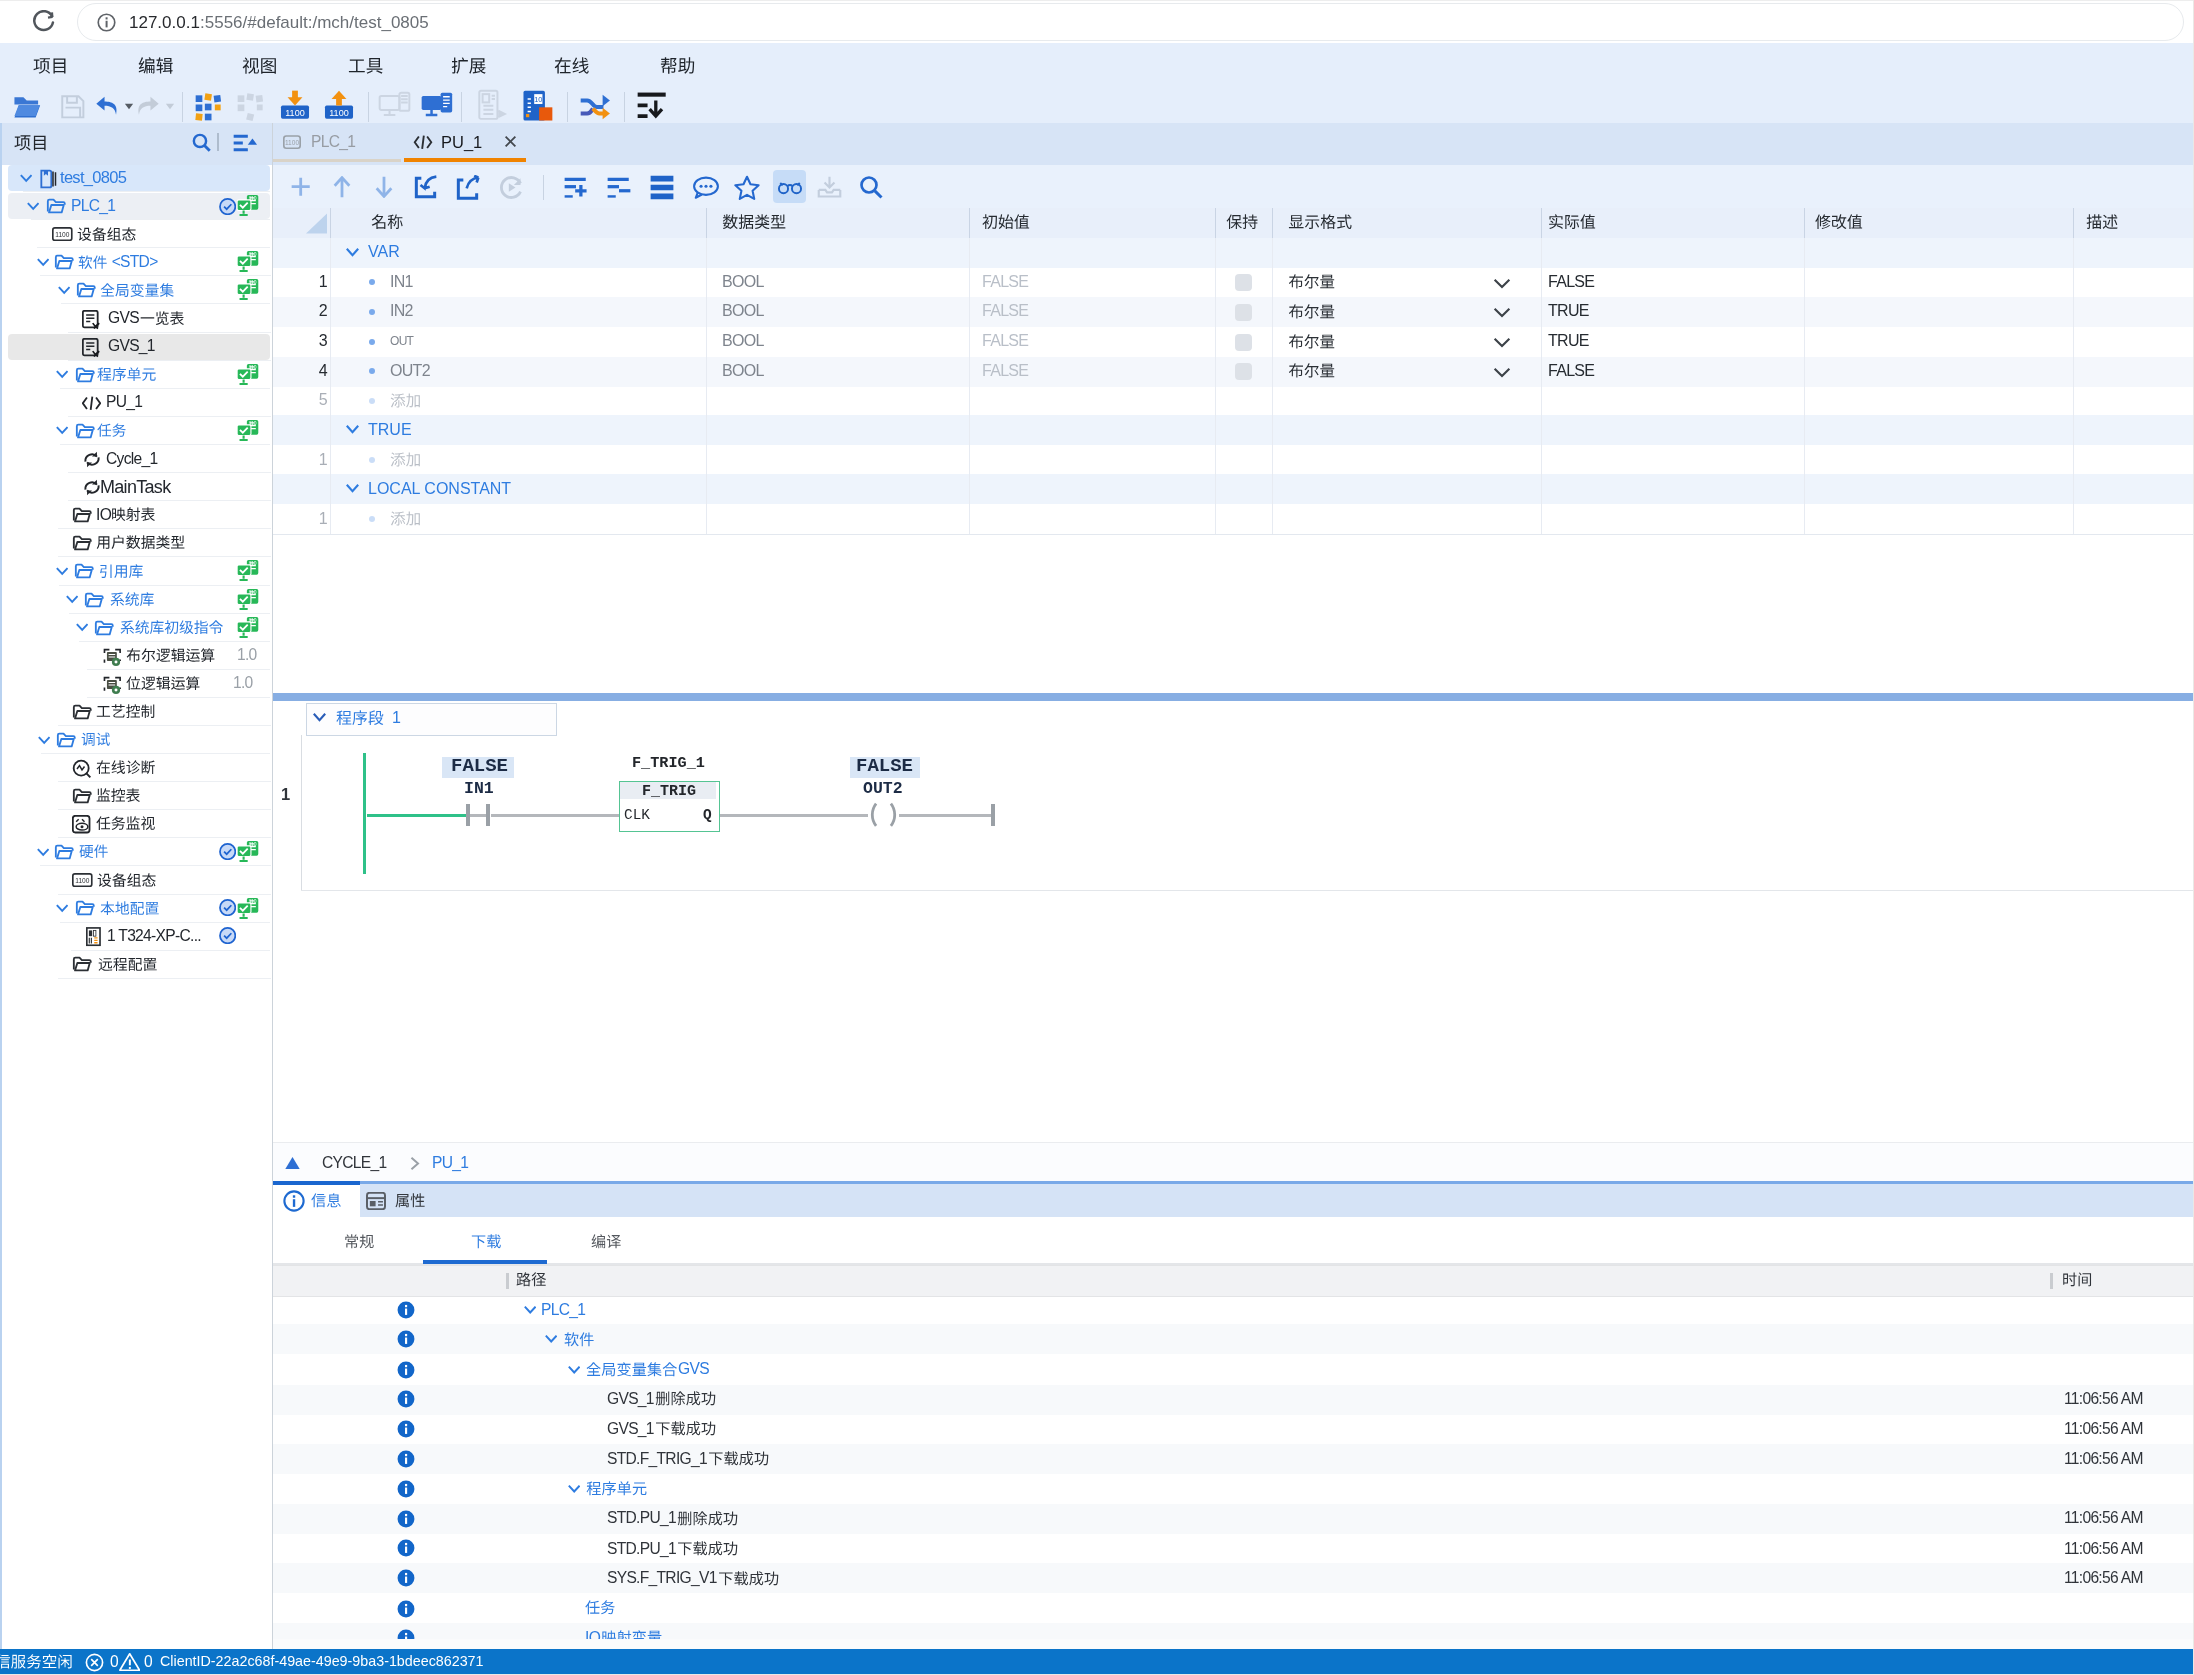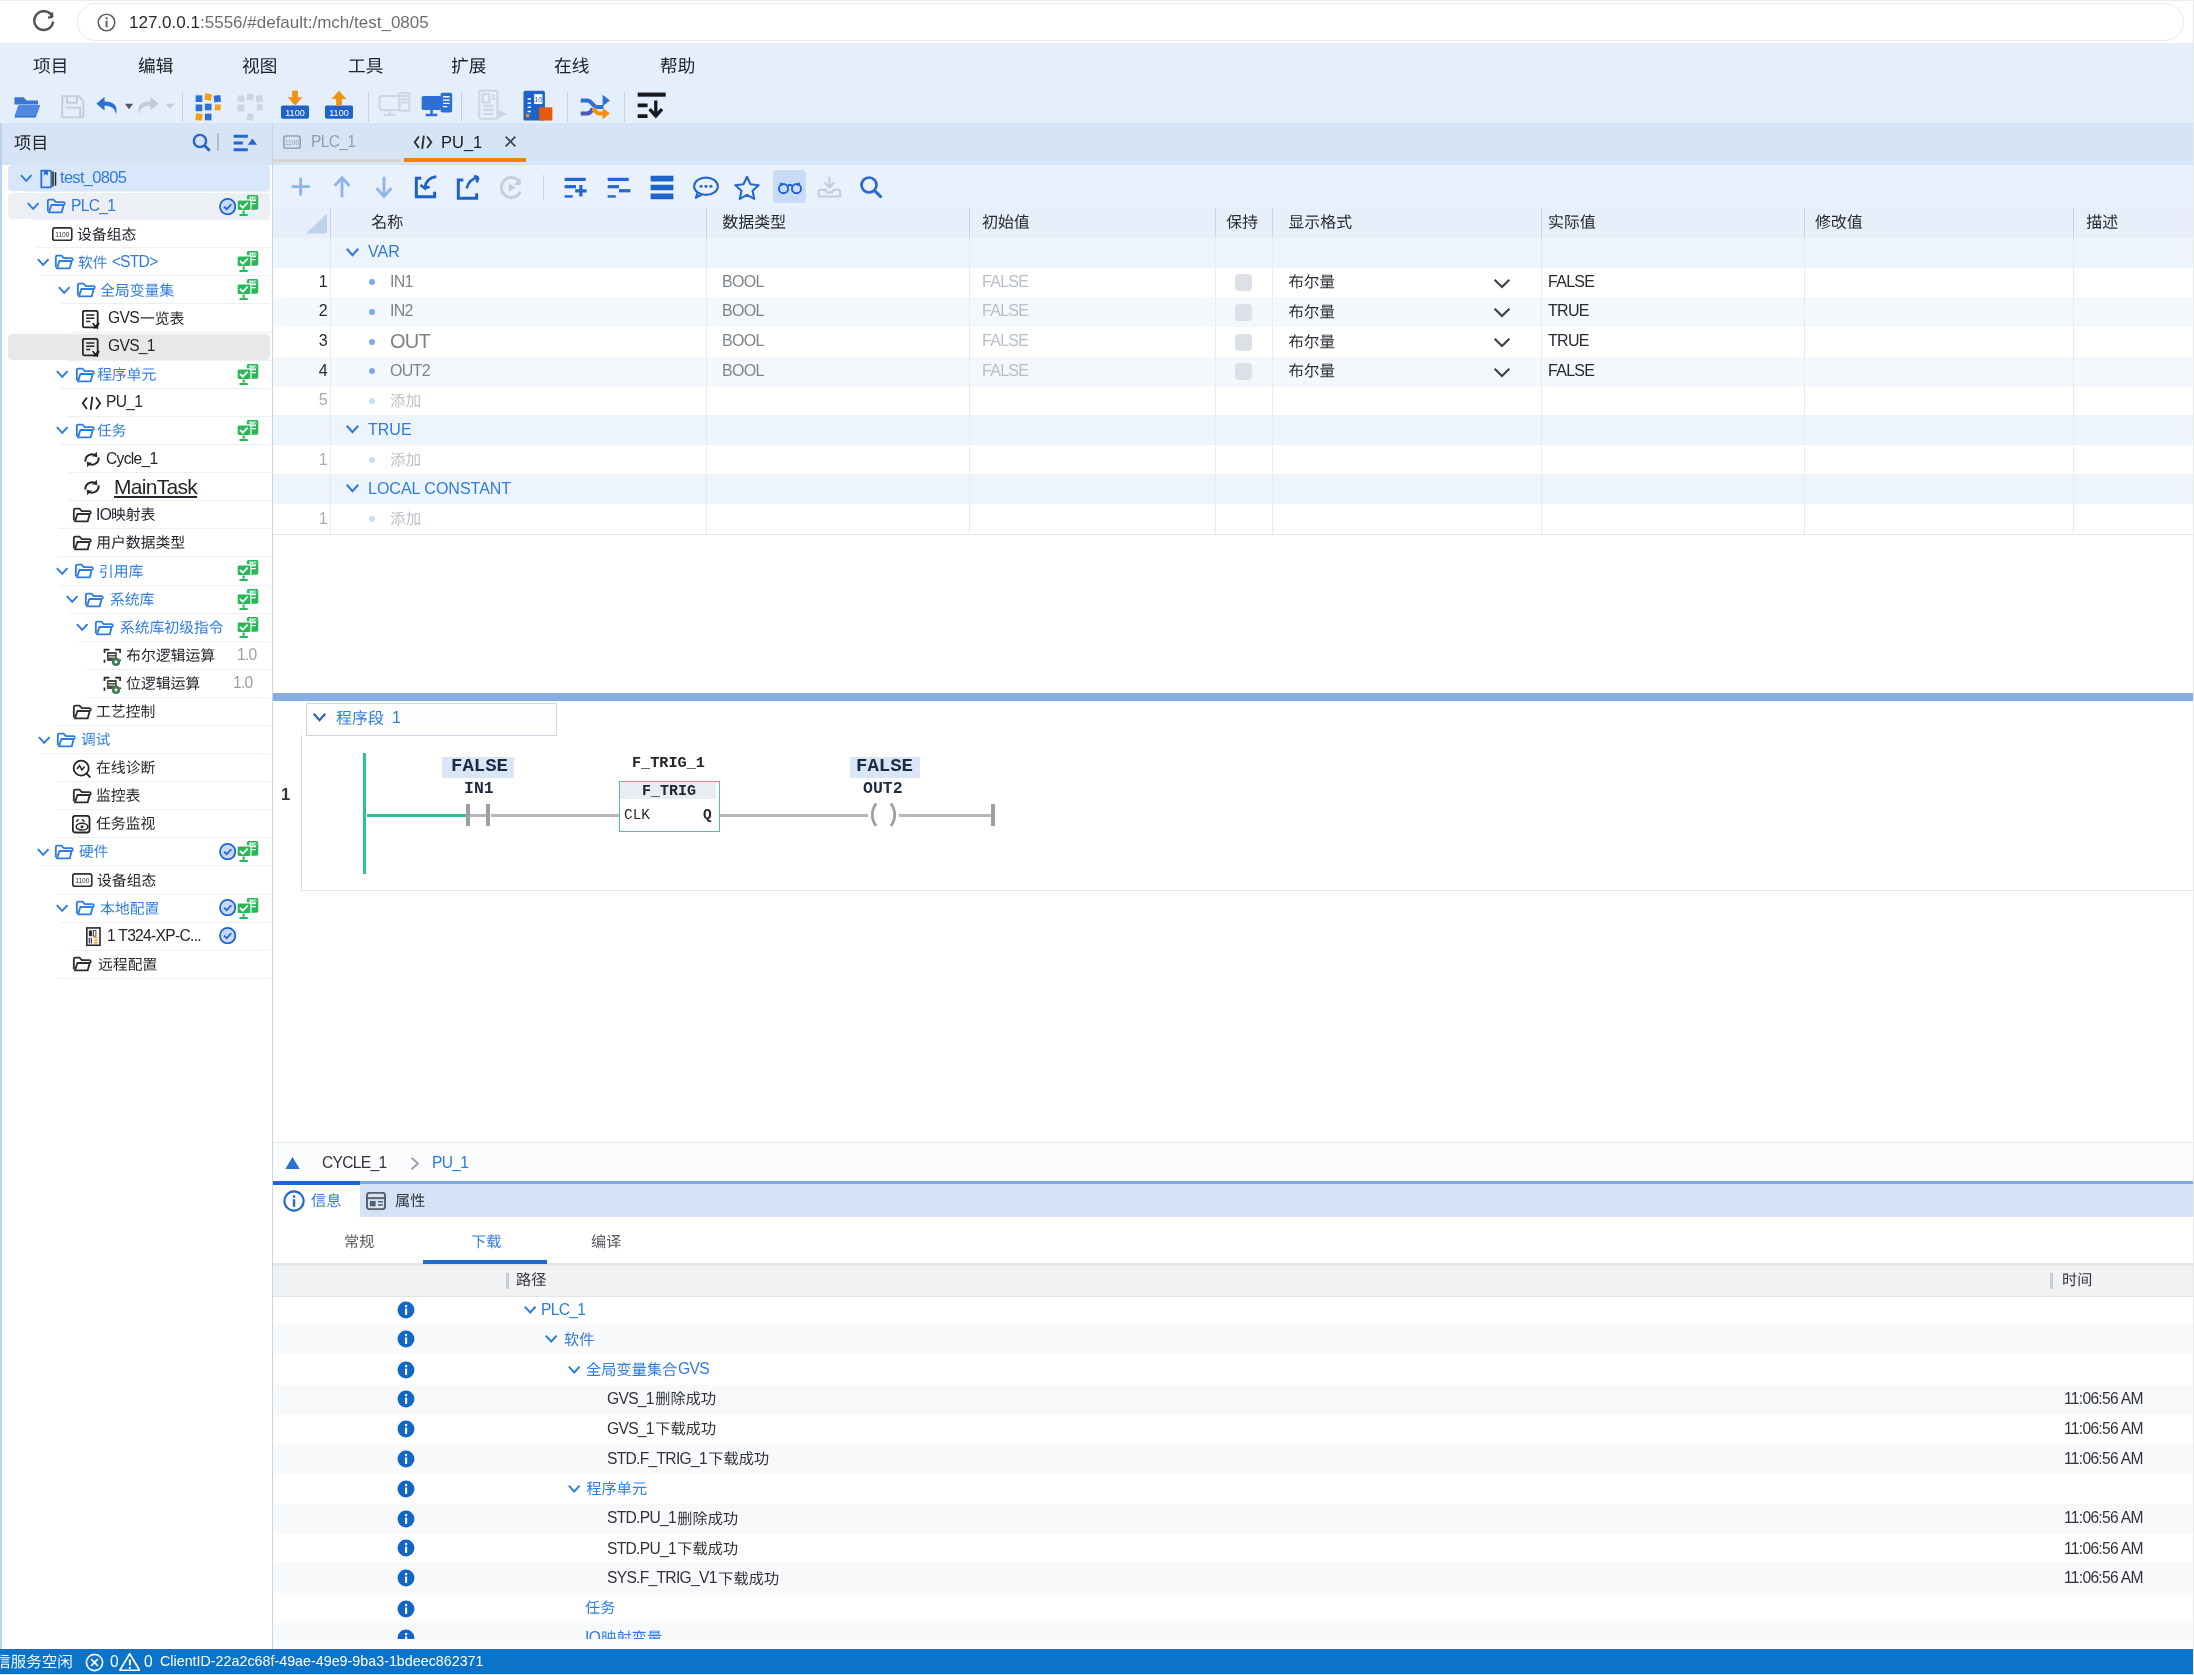--- a/index.html
+++ b/index.html
@@ -303,21 +303,21 @@
 <div class="b" style="left:1235px;top:304px;width:17.3px;height:17.3px;background:#dde1e7;border-radius:4.1px"></div>
 <svg class="p" style="left:1288px;top:304px" width="49" height="18" viewBox="0 0 59 22">
     <path transform="translate(0,16.3)" fill="#2b3036" d="M7.6 -16C7.3 -15 7 -14 6.6 -13.1H1.2V-11.7H5.9C4.7 -9.1 2.9 -6.8 0.6 -5.2C0.9 -4.9 1.2 -4.4 1.4 -4C2.5 -4.7 3.4 -5.6 4.2 -6.5V-0.2H5.6V-6.8H9.7V1.5H11.1V-6.8H15.4V-2.1C15.4 -1.8 15.3 -1.7 15 -1.7C14.7 -1.7 13.6 -1.7 12.4 -1.7C12.6 -1.4 12.8 -0.8 12.8 -0.4C14.5 -0.4 15.5 -0.4 16.1 -0.7C16.7 -0.9 16.8 -1.3 16.8 -2.1V-8.2H15.4H11.1V-10.8H9.7V-8.2H5.5C6.3 -9.3 7 -10.4 7.5 -11.7H17.9V-13.1H8.1C8.5 -13.9 8.8 -14.8 9 -15.6Z M24 -7.9C23.1 -5.7 21.6 -3.6 20 -2.2C20.4 -2 21 -1.5 21.3 -1.3C22.9 -2.8 24.5 -5.1 25.5 -7.5ZM31.8 -7.2C33.2 -5.4 34.9 -2.8 35.6 -1.3L37 -2C36.2 -3.5 34.5 -6 33 -7.8ZM24.6 -16C23.5 -13.1 21.7 -10.3 19.7 -8.5C20.1 -8.3 20.7 -7.8 21 -7.5C22 -8.5 23 -9.8 23.9 -11.2H27.9V-0.4C27.9 -0 27.8 0.1 27.5 0.1C27.1 0.1 25.8 0.1 24.5 0C24.8 0.5 25 1.1 25.1 1.5C26.8 1.5 27.9 1.5 28.5 1.3C29.2 1 29.4 0.6 29.4 -0.3V-11.2H35C34.5 -10.2 34 -9.1 33.4 -8.4L34.7 -7.9C35.5 -9 36.4 -10.8 37.1 -12.3L36 -12.7L35.7 -12.7H24.7C25.3 -13.6 25.7 -14.6 26.1 -15.6Z M42.8 -12.6H52.2V-11.6H42.8ZM42.8 -14.5H52.2V-13.5H42.8ZM41.4 -15.4V-10.7H53.6V-15.4ZM39 -9.9V-8.8H56V-9.9ZM42.4 -5.2H46.8V-4.1H42.4ZM48.2 -5.2H52.8V-4.1H48.2ZM42.4 -7.1H46.8V-6H42.4ZM48.2 -7.1H52.8V-6H48.2ZM38.9 -0.1V1H56.1V-0.1H48.2V-1.2H54.6V-2.2H48.2V-3.2H54.2V-8H41V-3.2H46.8V-2.2H40.5V-1.2H46.8V-0.1Z"></path>
   </svg>
 <svg class="p" style="left:1493px;top:307px" width="18" height="11.5" viewBox="0 0 22 14">
     <path d="M2 2 11 11 20 2" stroke="#3c4248" stroke-width="2.6" fill="none"></path>
   </svg>
 <div class="t" style="left:1548px;top:301px;font-family:'Liberation Sans',sans-serif;font-size:16px;line-height:20.6px;color:#262b31;letter-spacing:-0.7px;">TRUE</div>
 <div class="t" style="right:1867px;top:331px;font-family:'Liberation Sans',sans-serif;font-size:16px;line-height:20.6px;color:#262b31;letter-spacing:-0.7px;">3</div>
 <div class="b" style="left:369px;top:339px;width:5.8px;height:5.8px;border-radius:3.3px;background:#7aaaec"></div>
-<div class="t" style="left:390px;top:331px;font-family:'Liberation Sans',sans-serif;font-size:20px;line-height:20.6px;color:#7e848d;letter-spacing:-0.7px;">OUT</div>
+<div class="t" style="left:390px;top:331px;font-family:'Liberation Sans',sans-serif;font-size:12px;line-height:20.6px;color:#7e848d;letter-spacing:-0.7px;">OUT</div>
 <div class="t" style="left:722px;top:331px;font-family:'Liberation Sans',sans-serif;font-size:16px;line-height:20.6px;color:#7e848d;letter-spacing:-0.7px;">BOOL</div>
 <div class="t" style="left:982px;top:331px;font-family:'Liberation Sans',sans-serif;font-size:16px;line-height:20.6px;color:#b9bfc8;letter-spacing:-0.7px;">FALSE</div>
 <div class="b" style="left:1235px;top:334px;width:17.3px;height:17.3px;background:#dde1e7;border-radius:4.1px"></div>
 <svg class="p" style="left:1288px;top:334px" width="49" height="18" viewBox="0 0 59 22">
     <path transform="translate(0,16.3)" fill="#2b3036" d="M7.6 -16C7.3 -15 7 -14 6.6 -13.1H1.2V-11.7H5.9C4.7 -9.1 2.9 -6.8 0.6 -5.2C0.9 -4.9 1.2 -4.4 1.4 -4C2.5 -4.7 3.4 -5.6 4.2 -6.5V-0.2H5.6V-6.8H9.7V1.5H11.1V-6.8H15.4V-2.1C15.4 -1.8 15.3 -1.7 15 -1.7C14.7 -1.7 13.6 -1.7 12.4 -1.7C12.6 -1.4 12.8 -0.8 12.8 -0.4C14.5 -0.4 15.5 -0.4 16.1 -0.7C16.7 -0.9 16.8 -1.3 16.8 -2.1V-8.2H15.4H11.1V-10.8H9.7V-8.2H5.5C6.3 -9.3 7 -10.4 7.5 -11.7H17.9V-13.1H8.1C8.5 -13.9 8.8 -14.8 9 -15.6Z M24 -7.9C23.1 -5.7 21.6 -3.6 20 -2.2C20.4 -2 21 -1.5 21.3 -1.3C22.9 -2.8 24.5 -5.1 25.5 -7.5ZM31.8 -7.2C33.2 -5.4 34.9 -2.8 35.6 -1.3L37 -2C36.2 -3.5 34.5 -6 33 -7.8ZM24.6 -16C23.5 -13.1 21.7 -10.3 19.7 -8.5C20.1 -8.3 20.7 -7.8 21 -7.5C22 -8.5 23 -9.8 23.9 -11.2H27.9V-0.4C27.9 -0 27.8 0.1 27.5 0.1C27.1 0.1 25.8 0.1 24.5 0C24.8 0.5 25 1.1 25.1 1.5C26.8 1.5 27.9 1.5 28.5 1.3C29.2 1 29.4 0.6 29.4 -0.3V-11.2H35C34.5 -10.2 34 -9.1 33.4 -8.4L34.7 -7.9C35.5 -9 36.4 -10.8 37.1 -12.3L36 -12.7L35.7 -12.7H24.7C25.3 -13.6 25.7 -14.6 26.1 -15.6Z M42.8 -12.6H52.2V-11.6H42.8ZM42.8 -14.5H52.2V-13.5H42.8ZM41.4 -15.4V-10.7H53.6V-15.4ZM39 -9.9V-8.8H56V-9.9ZM42.4 -5.2H46.8V-4.1H42.4ZM48.2 -5.2H52.8V-4.1H48.2ZM42.4 -7.1H46.8V-6H42.4ZM48.2 -7.1H52.8V-6H48.2ZM38.9 -0.1V1H56.1V-0.1H48.2V-1.2H54.6V-2.2H48.2V-3.2H54.2V-8H41V-3.2H46.8V-2.2H40.5V-1.2H46.8V-0.1Z"></path>
   </svg>
 <svg class="p" style="left:1493px;top:337px" width="18" height="11.5" viewBox="0 0 22 14">
     <path d="M2 2 11 11 20 2" stroke="#3c4248" stroke-width="2.6" fill="none"></path>
   </svg>
 <div class="t" style="left:1548px;top:331px;font-family:'Liberation Sans',sans-serif;font-size:16px;line-height:20.6px;color:#262b31;letter-spacing:-0.7px;">TRUE</div>
@@ -749,21 +749,21 @@
     <path d="M18 2 v6 h-6 z" fill="#23262b"></path>
     <path d="M6 21 v-6 h6 z" fill="#23262b"></path>
   </svg>
 <div class="t" style="left:106px;top:449px;font-family:'Liberation Sans',sans-serif;font-size:15.6px;line-height:20.6px;color:#23272d;letter-spacing:-0.7px;">Cycle_1</div>
 <div class="b" style="left:68px;top:500px;width:203px;height:0.8px;background:#eceff3"></div>
 <svg class="p" style="left:82px;top:478px" width="20" height="19" viewBox="0 0 24 23">
     <path d="M4 14 a8 8 0 0 1 14-6 M20 9 a8 8 0 0 1-14 6" stroke="#23262b" stroke-width="2.4" fill="none"></path>
     <path d="M18 2 v6 h-6 z" fill="#23262b"></path>
     <path d="M6 21 v-6 h6 z" fill="#23262b"></path>
   </svg>
-<div class="t" style="left:114px;top:477px;font-family:'Liberation Sans',sans-serif;font-size:21px;line-height:20.6px;color:#23272d;letter-spacing:-0.7px;text-decoration:underline;">MainTask</div>
+<div class="t" style="left:100px;top:477px;font-family:'Liberation Sans',sans-serif;font-size:18px;line-height:20.6px;color:#23272d;letter-spacing:-0.7px;">MainTask</div>
 <div class="b" style="left:58px;top:528px;width:213px;height:0.8px;background:#eceff3"></div>
 <svg class="p" style="left:72px;top:506px" width="20" height="20" viewBox="0 0 24 24">
     <path d="M2.2 17.5 V5 q0-1.8 1.8-1.8 h5 l2.8 2.9 h9 q1.7 0 1.7 1.7 v1.4" stroke="#2b2f34" stroke-width="2.2" fill="none" stroke-linejoin="round"></path>
     <path d="M6.4 9.6 h14.9 l-2.5 8.9 H3.6 z" stroke="#2b2f34" stroke-width="2.2" fill="none" stroke-linejoin="round"></path>
   </svg>
 <div class="t" style="left:96px;top:505px;font-family:'Liberation Sans',sans-serif;font-size:15.6px;line-height:20.6px;color:#23272d;letter-spacing:-0.7px;">IO</div>
 <svg class="p" style="left:111px;top:507px" width="46" height="17.3" viewBox="0 0 56 21">
     <path transform="translate(0,15.5)" fill="#23272d" d="M11.3 -15V-12.2H7.9V-6.3H6.7V-5H11.1C10.5 -2.9 9.2 -1 5.9 0.4C6.2 0.6 6.5 1.1 6.7 1.4C10 0.1 11.4 -1.8 12.1 -4C13 -1.5 14.4 0.4 16.6 1.5C16.8 1.2 17.1 0.6 17.4 0.4C15.2 -0.5 13.8 -2.5 13 -5H17.4V-6.3H16.3V-12.2H12.6V-15ZM9.1 -6.3V-11H11.3V-8.2C11.3 -7.5 11.3 -6.9 11.2 -6.3ZM15.1 -6.3H12.5C12.6 -6.9 12.6 -7.5 12.6 -8.2V-11H15.1ZM4.9 -7.4V-3.2H2.6V-7.4ZM4.9 -8.6H2.6V-12.6H4.9ZM1.4 -13.8V-0.5H2.6V-2H6.1V-13.8Z M27.8 -7.1C28.6 -5.8 29.4 -4 29.6 -3L30.8 -3.5C30.6 -4.6 29.8 -6.3 29 -7.6ZM21.4 -9.5H25V-7.9H21.4ZM21.4 -10.5V-12H25V-10.5ZM21.4 -6.9H25V-6.2L24.6 -5.6L21.4 -5.2ZM18.7 -4.9 18.9 -3.6C20.2 -3.8 21.8 -4 23.5 -4.3C22.1 -2.8 20.3 -1.5 18.4 -0.6C18.7 -0.3 19.2 0.2 19.3 0.4C21.4 -0.7 23.4 -2.3 25 -4.2V-0.1C25 0.1 24.9 0.2 24.7 0.2C24.4 0.2 23.5 0.3 22.6 0.2C22.8 0.5 23 1.1 23 1.4C24.3 1.4 25.1 1.4 25.6 1.2C26.1 1 26.3 0.6 26.3 -0.1V-5.8C26.6 -6.3 26.9 -6.8 27.1 -7.3L26.3 -7.5V-13.1H23.4C23.7 -13.6 23.9 -14.3 24.2 -14.9L22.6 -15.1C22.5 -14.5 22.2 -13.7 22 -13.1H20.2V-5ZM32 -15V-10.7H27V-9.4H32V-0.3C32 0 31.9 0.1 31.5 0.1C31.2 0.1 30.2 0.2 29.1 0.1C29.3 0.5 29.5 1.1 29.6 1.4C31.1 1.4 32 1.4 32.6 1.2C33.1 1 33.3 0.6 33.3 -0.3V-9.4H35.3V-10.7H33.3V-15Z M38.5 0.2 39 1.4C41.1 0.9 44.2 0.1 47 -0.6L46.9 -1.8L42.4 -0.7V-4.8C43.4 -5.5 44.4 -6.2 45.1 -6.9C46.4 -2.8 48.7 0.1 52.5 1.4C52.7 1 53.1 0.5 53.4 0.2C51.4 -0.4 49.8 -1.5 48.5 -3C49.8 -3.7 51.2 -4.7 52.4 -5.6L51.3 -6.4C50.4 -5.6 49 -4.6 47.9 -3.9C47.2 -4.8 46.7 -5.9 46.4 -7H52.9V-8.2H45.6V-9.8H51.5V-11H45.6V-12.4H52.2V-13.6H45.6V-15.1H44.3V-13.6H37.8V-12.4H44.3V-11H38.6V-9.8H44.3V-8.2H37.1V-7H43.4C41.6 -5.5 38.9 -4.2 36.5 -3.5C36.8 -3.2 37.2 -2.8 37.4 -2.4C38.6 -2.8 39.8 -3.4 41.1 -4V-0.4Z"></path>
   </svg>
 <div class="b" style="left:58px;top:556px;width:213px;height:0.8px;background:#eceff3"></div>

